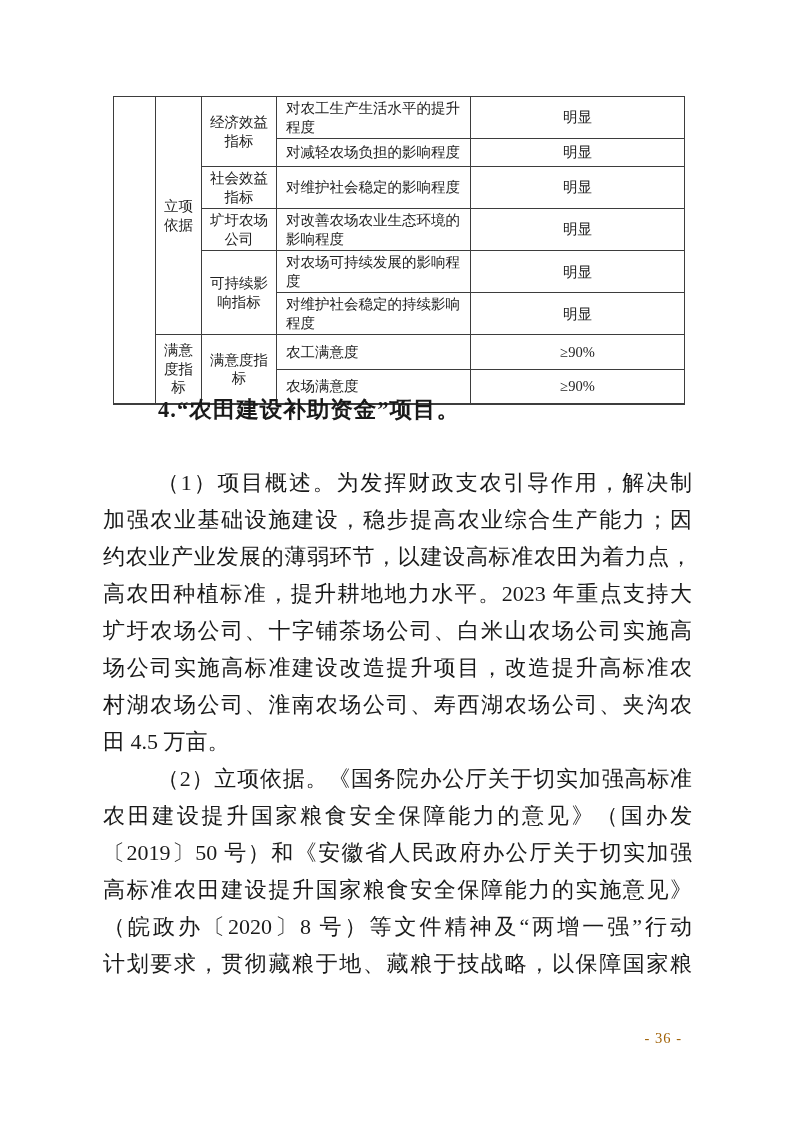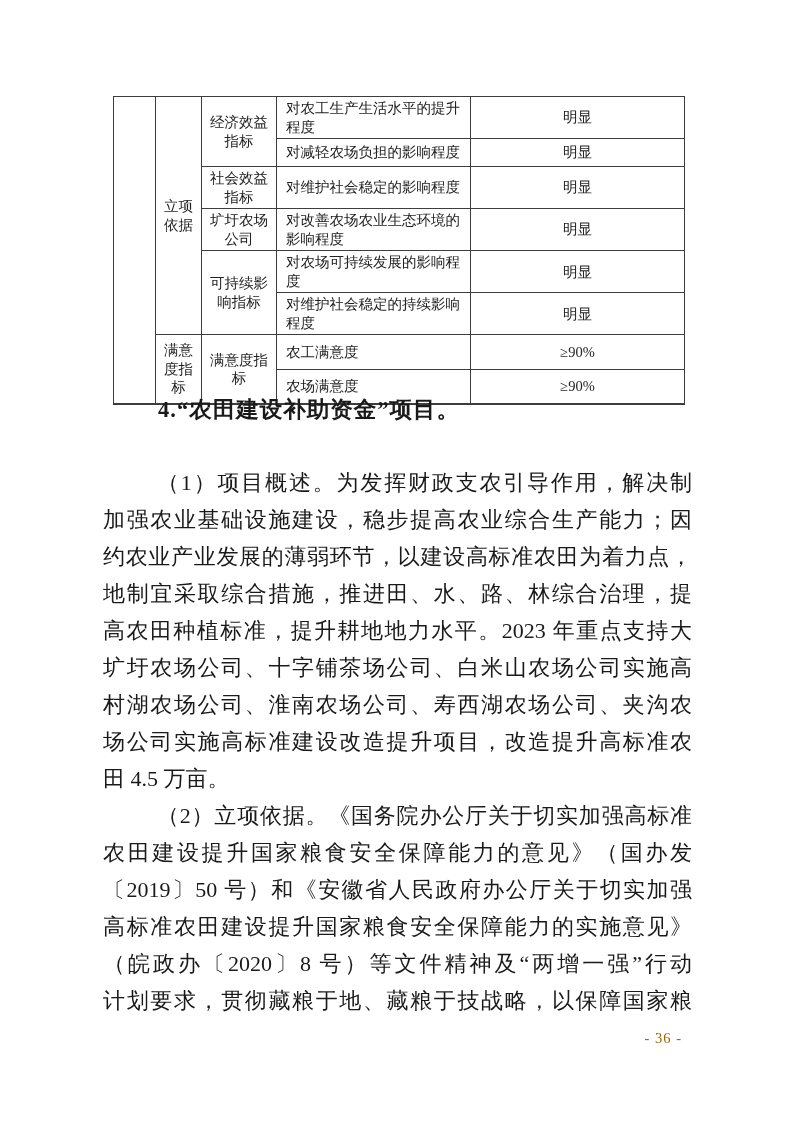--- a/index.html
+++ b/index.html
@@ -134,25 +134,24 @@
     </tr>
   </tbody>
     </table>
 
   <div class="heading">4.“农田建设补助资金”项目。</div>
 
   <div class="body-lines">
     <div class="tline indent">（1）项目概述。为发挥财政支农引导作用，解决制</div>
     <div class="tline">加强农业基础设施建设，稳步提高农业综合生产能力；因</div>
     <div class="tline">约农业产业发展的薄弱环节，以建设高标准农田为着力点，</div>
-    <div class="tline">地制宜采取综合措施，推进田、水、路、林综合治理，提</div>
     <div class="tline">高农田种植标准，提升耕地地力水平。2023 年重点支持大</div>
     <div class="tline">圹圩农场公司、十字铺茶场公司、白米山农场公司实施高</div>
+    <div class="tline">场公司实施高标准建设改造提升项目，改造提升高标准农</div>
     <div class="tline">村湖农场公司、淮南农场公司、寿西湖农场公司、夹沟农</div>
-    <div class="tline">场公司实施高标准建设改造提升项目，改造提升高标准农</div>
     <div class="tline endline">田 4.5 万亩。</div>
     <div class="tline indent">（2）立项依据。《国务院办公厅关于切实加强高标准</div>
     <div class="tline">农田建设提升国家粮食安全保障能力的意见》（国办发</div>
     <div class="tline">〔2019〕50 号）和《安徽省人民政府办公厅关于切实加强</div>
     <div class="tline">高标准农田建设提升国家粮食安全保障能力的实施意见》</div>
     <div class="tline">（皖政办〔2020〕8 号）等文件精神及“两增一强”行动</div>
     <div class="tline">计划要求，贯彻藏粮于地、藏粮于技战略，以保障国家粮</div>
   </div>
 
   <div class="page-number">- 36 -</div>

